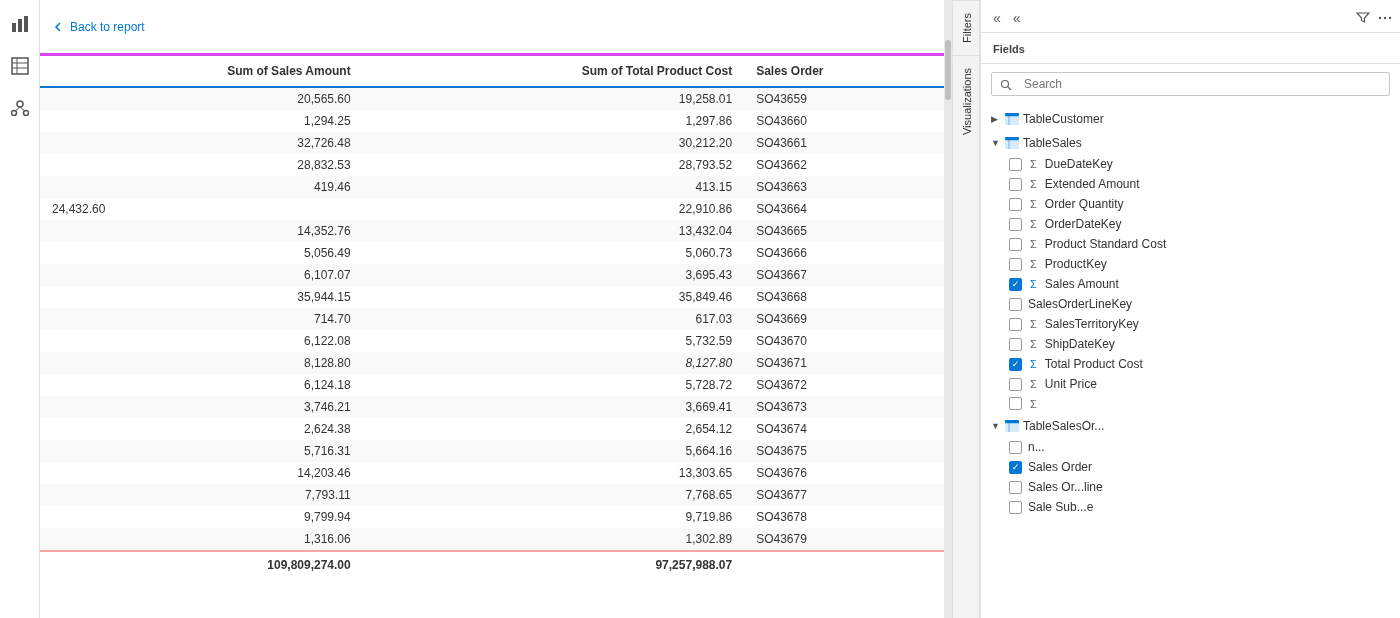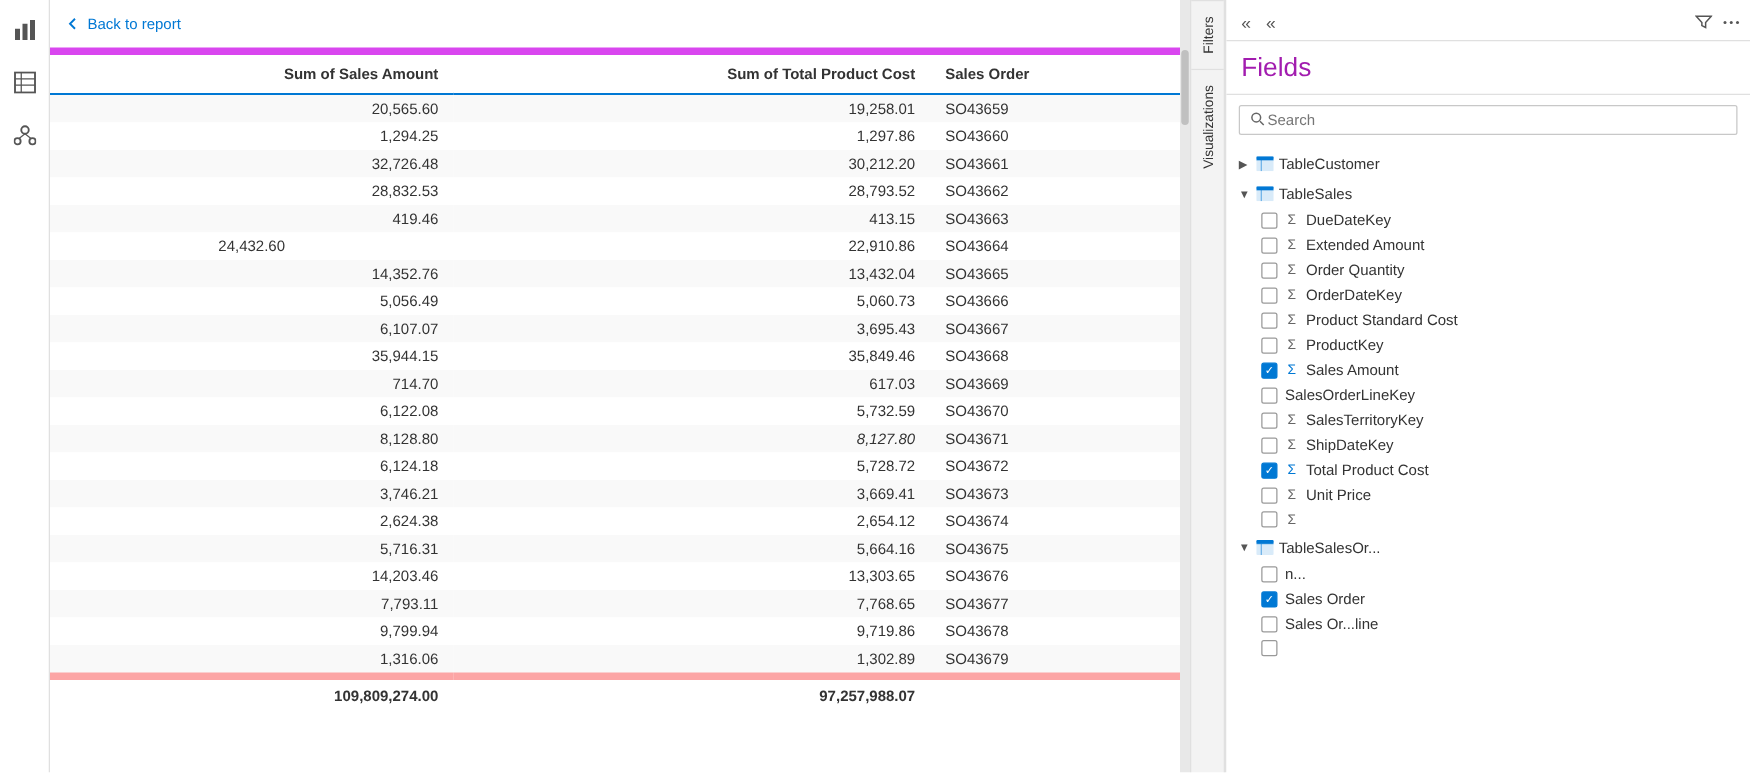--- a/index.html
+++ b/index.html
@@ -30,25 +30,25 @@
     
     .main-content {
       flex: 1;
       display: flex;
       flex-direction: column;
       overflow: hidden;
     }
 
     
     .top-bar {
-      height: 44px;
+      height: 56px;
       display: flex;
       align-items: center;
       padding: 0 12px;
-      border-bottom: 6px solid #d946ef;
+      border-bottom: 3px solid #d946ef;
       background: #fff;
     }
     .back-btn {
       display: flex;
       align-items: center;
       gap: 6px;
       color: #0078d4;
       cursor: pointer;
       font-size: 12px;
       border: none;
@@ -86,21 +86,21 @@
       text-align: right;
       color: #333;
     }
     tbody tr td:last-child { text-align: left; }
 
     tbody tr:nth-child(odd) td { background: #f9f9f9; }
     tbody tr:nth-child(even) td { background: #fff; }
 
     .total-row td {
       font-weight: 700;
-      border-top: 6px solid #fca5a5;
+      border-top: 2px solid #fca5a5;
       background: #fff !important;
       padding: 6px 12px;
     }
 
     
     .scroll-bar {
       width: 8px;
       background: #e8e8e8;
       position: relative;
     }
@@ -155,33 +155,33 @@
     }
 
     .fields-header {
       display: flex;
       align-items: center;
       justify-content: space-between;
       padding: 10px 12px 8px 12px;
       border-bottom: 1px solid #e0e0e0;
     }
     .fields-title {
-      font-size: 21px;
-      font-weight: 400;
-      color: #a21caf;
+      font-size: 11px;
+      font-weight: 700;
+      color: #404040;
     }
 
     .search-box {
       display: flex;
-      align-items: flex-start;
+      align-items: flex-end;
       margin: 8px 10px;
       border: 1px solid #c8c8c8;
       border-radius: 2px;
       padding: 4px 8px;
-      gap: 2px;
+      gap: 12px;
     }
     .search-box input {
       border: none;
       outline: none;
       font-size: 12px;
       flex: 1;
       color: #333;
     }
 
     .fields-list {
@@ -316,21 +316,21 @@
             <td style="text-align: right;">28,832.53</td>
             <td style="text-align: right;">28,793.52</td>
             <td>SO43662</td>
           </tr>
           <tr>
             <td style="text-align: right;">419.46</td>
             <td style="text-align: right;">413.15</td>
             <td>SO43663</td>
           </tr>
           <tr>
-            <td style="text-align: center; margin-top: 40px;">24,432.60</td>
+            <td style="text-align: left; margin-top: 40px;">24,432.60</td>
             <td style="text-align: right;">22,910.86</td>
             <td>SO43664</td>
           </tr>
           <tr>
             <td style="text-align: right;">14,352.76</td>
             <td style="text-align: right;">13,432.04</td>
             <td>SO43665</td>
           </tr>
           <tr>
             <td style="text-align: right;">5,056.49</td>
@@ -564,19 +564,20 @@
             <div class="field-item">
               <div class="field-checkbox checked"></div>
               <span class="field-label">Sales Order</span>
             </div>
             <div class="field-item">
               <div class="field-checkbox"></div>
               <span class="field-label">Sales Or...line</span>
             </div>
             <div class="field-item">
               <div class="field-checkbox"></div>
+              <span class="field-label">Sale Sub...e</span>
             </div>
           </div>
       </div>
 
     </div>
   </div>
 </div>
 
 </body></html>

